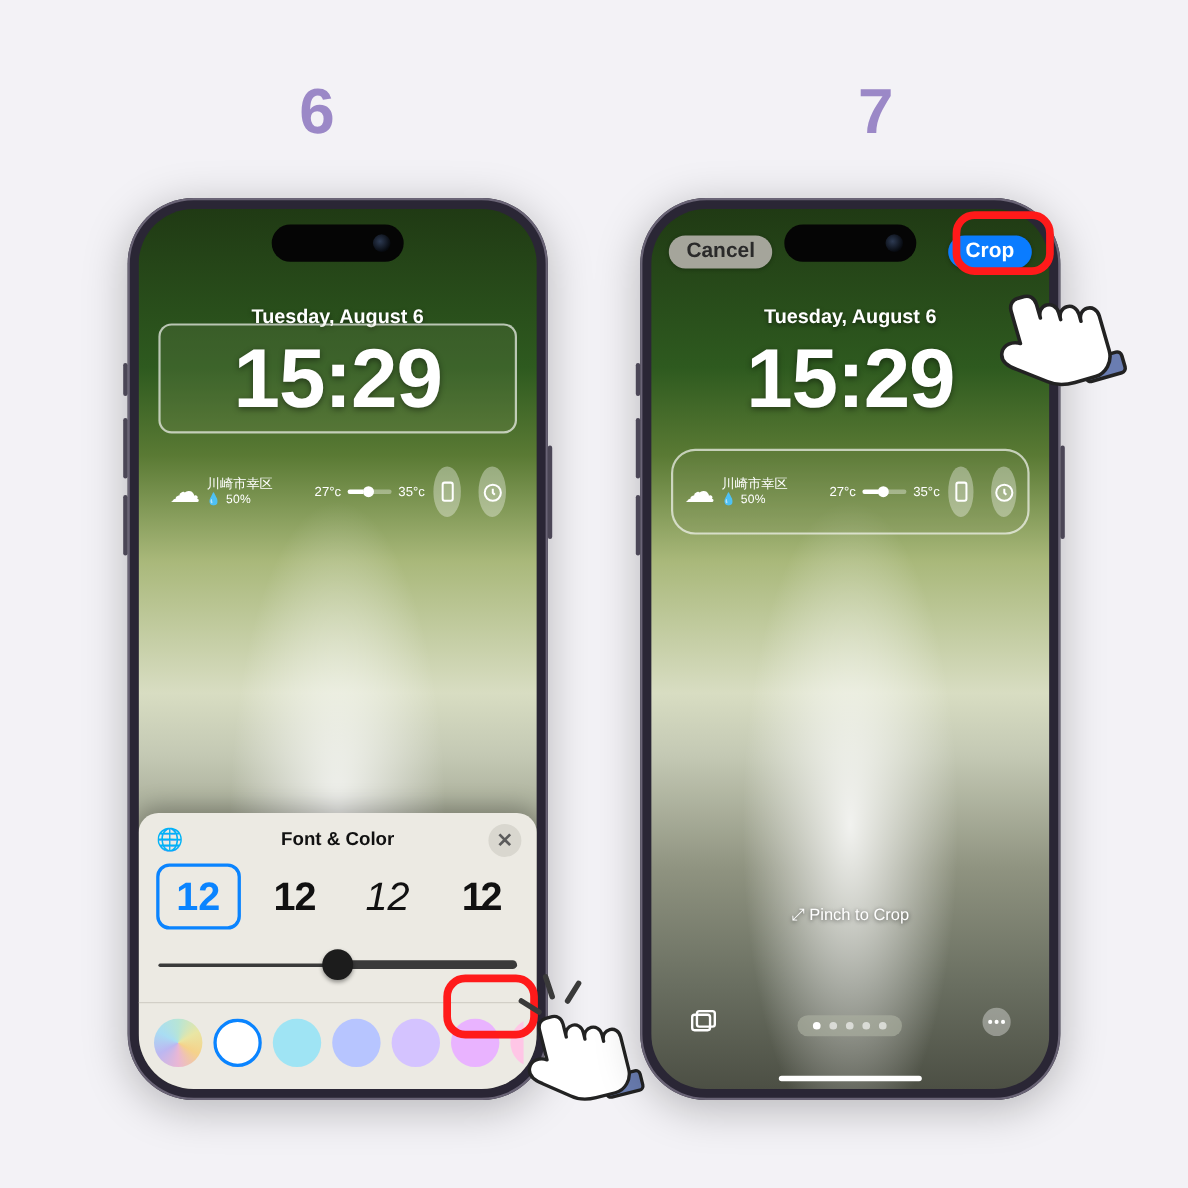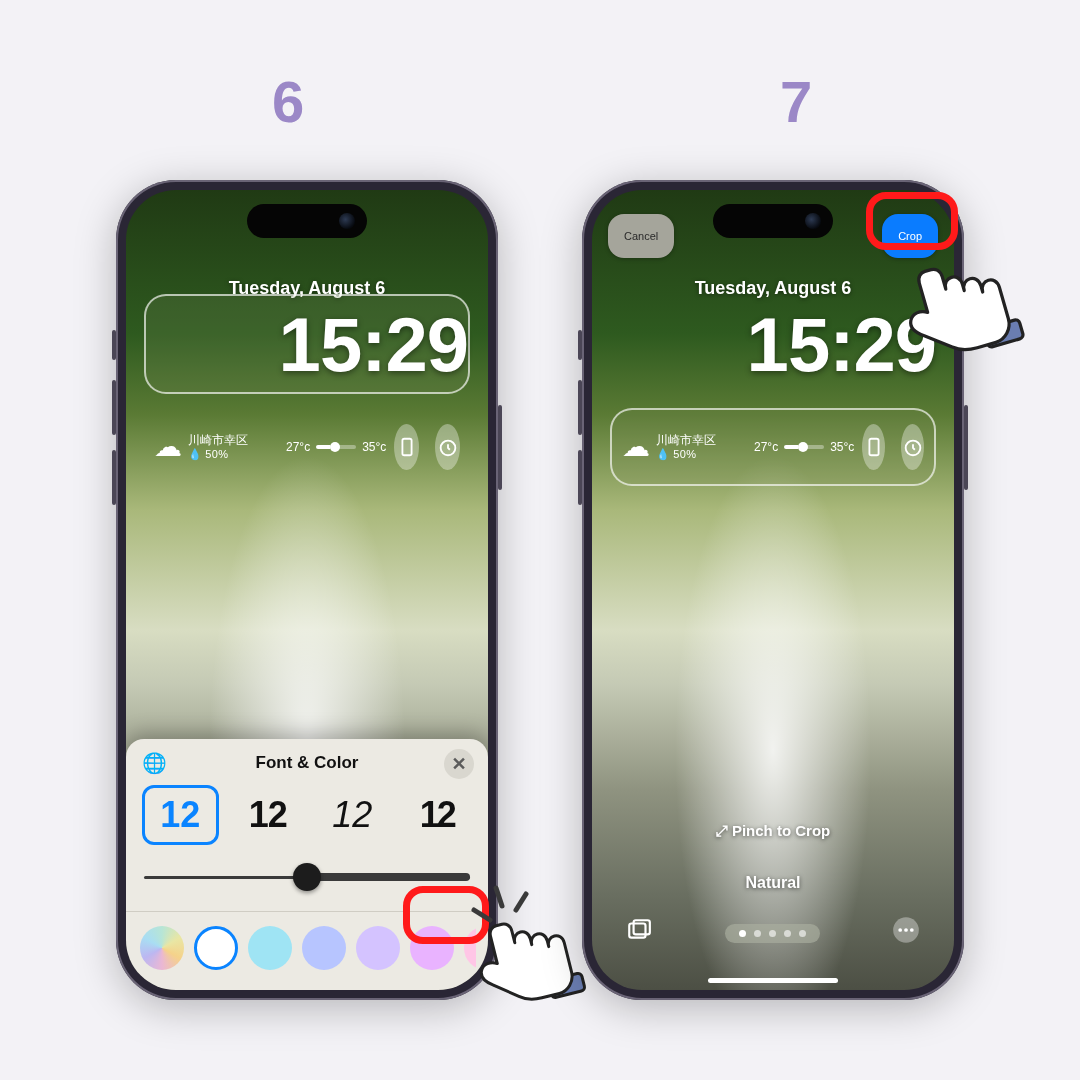--- a/index.html
+++ b/index.html
@@ -68,22 +68,22 @@
 
   
   .date {
     position: absolute; top: 88px; width: 100%;
     text-align: center; color: #fff;
     font-size: 18px; font-weight: 600;
     text-shadow: 0 1px 4px rgba(0,0,0,0.5);
   }
   .time-box {
     position: absolute; top: 104px; left: 18px; right: 18px;
-    height: 100px; border-radius: 22px;
-    display: flex; align-items: center; justify-content: flex-end;
+    height: 100px; border-radius: 12px;
+    display: flex; align-items: center; justify-content: center;
   }
   .time-box.framed {
     border: 2px solid rgba(255,255,255,0.65);
     background: rgba(120,140,90,0.2);
   }
   .time {
     color: #fff; font-size: 76px; font-weight: 700;
     letter-spacing: -1px;
     text-shadow: 0 2px 6px rgba(0,0,0,0.45);
   }
@@ -195,21 +195,21 @@
     width:44px; height:44px; border-radius:50%;
     flex-shrink: 0;
   }
   .color-swatch.selected {
     border:3px solid #0a84ff; background:#fff;
   }
 
   
   .pinch {
     position:absolute; bottom: 150px; width:100%;
-    text-align:center; color:#fff; font-size:15px; font-weight:700;
+    text-align:center; color:#fff; font-size:15px; font-weight:400;
     text-shadow:0 1px 4px rgba(0,0,0,.6);
   }
   .pinch::before { content:"⤢ "; }
   .nat {
     position:absolute; bottom: 98px; width:100%;
     text-align:center; color:#fff; font-size:16px; font-weight:700;
     text-shadow:0 1px 4px rgba(0,0,0,.6);
   }
   .bottom-bar {
     position:absolute; bottom: 40px; left: 0; right:0;
@@ -229,23 +229,23 @@
     background: rgba(255,255,255,.6);
   }
   .pager-dot.active { background:#fff; }
   .home-ind {
     position:absolute; bottom:7px; left:50%; transform:translateX(-50%);
     width:130px; height:5px; background:#fff; border-radius:3px;
   }
 
   
   .pill {
-    position:absolute; top:24px; height:44px;
+    position:absolute; top:24px; height:30px;
     padding: 0 16px; border-radius:16px;
-    font-size:11px; font-weight:400; color:#fff;
+    font-size:19px; font-weight:700; color:#fff;
     display:flex; align-items:center;
     box-shadow: 0 1px 4px rgba(0,0,0,.3);
   }
   .pill.cancel { left: 16px; background: #a5a59b; color:#2a2a2a; }
   .pill.done   { right:16px; background: #0a7cff; }
 
   
   .hilite {
     position:absolute;
     border: 7px solid #ff1a1a;
@@ -400,21 +400,20 @@
       </div>
       <div class="round-widget">
         <svg width="22" height="22" viewBox="0 0 24 24" fill="none" stroke="white" stroke-width="2">
             <circle cx="12" cy="13" r="8"></circle>
             <path d="M12 9v4l2 2"></path>
           </svg>
       </div>
     </div>
 
     <div class="pinch">Pinch to Crop</div>
-    <div class="nat">Natural</div>
 
     <div class="bottom-bar">
       <div class="photos-icon">
         <svg width="26" height="26" viewBox="0 0 24 24" fill="none" stroke="white" stroke-width="2">
             <rect x="3" y="6" width="15" height="13" rx="2"></rect>
             <rect x="7" y="3" width="15" height="13" rx="2"></rect>
           </svg>
       </div>
       <div class="pager">
         <span class="pager-dot active"></span>

